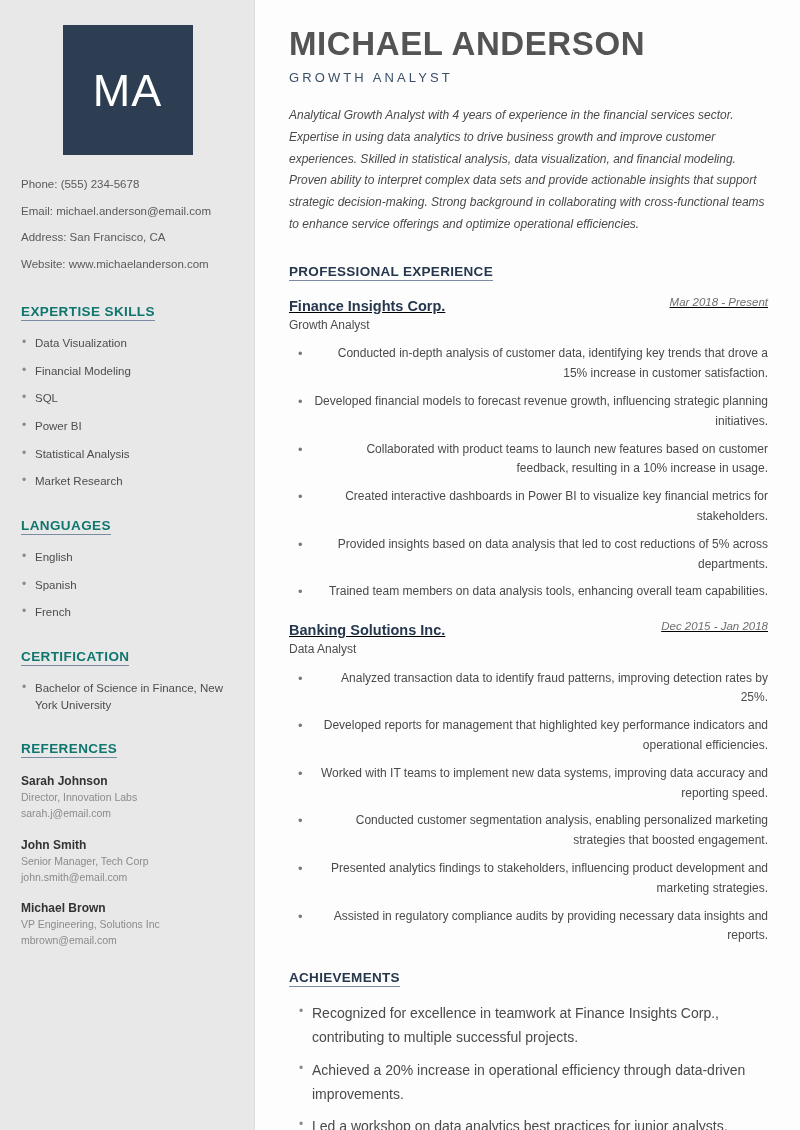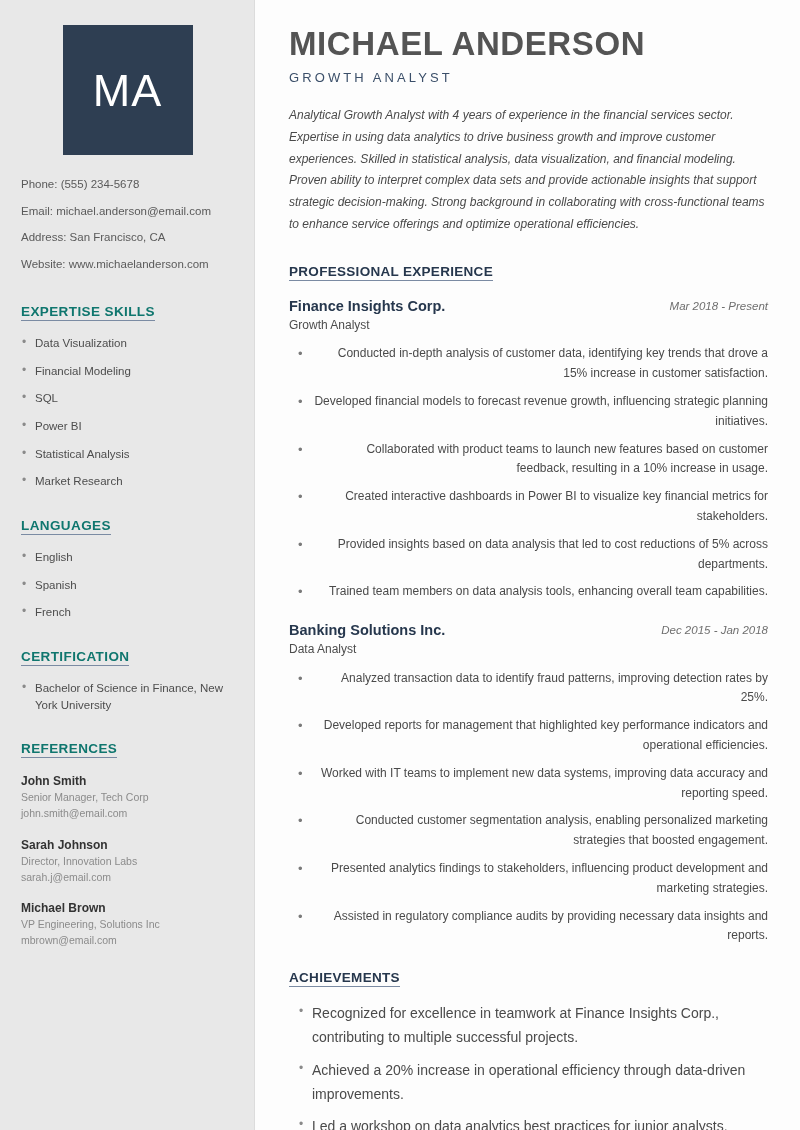--- a/index.html
+++ b/index.html
@@ -148,22 +148,23 @@
     margin: 0 0 15px 0;
   }
   .main-section {
     margin-bottom: 22px;
   }
   .job {
     margin-bottom: 18px;
   }
   .job-head {
     display: flex;
-    align-items: center;
+    align-items: flex-start;
     justify-content: space-between;
+    text-decoration: underline;
   }
   .job-company {
     font-size: 14.5px;
     font-weight: bold;
     color: #26374d;
     line-height: 1.4;
   }
   .job-dates {
     font-size: 11.5px;
     font-style: italic;
@@ -264,29 +265,29 @@
       <h2 class="side-heading">CERTIFICATION</h2>
       <ul class="side-ul">
         <li>Bachelor of Science in Finance, New York University</li>
       </ul>
     </section>
 
     <section class="side-section">
       <h2 class="side-heading">REFERENCES</h2>
 
       <div class="ref-item">
+        <div class="ref-name">Sarah Johnson</div>
+        <div class="ref-role">Director, Innovation Labs</div>
+        <div class="ref-email">sarah.j@email.com</div>
+      </div>
+
+      <div class="ref-item">
         <div class="ref-name">John Smith</div>
         <div class="ref-role">Senior Manager, Tech Corp</div>
         <div class="ref-email">john.smith@email.com</div>
-      </div>
-
-      <div class="ref-item">
-        <div class="ref-name">Sarah Johnson</div>
-        <div class="ref-role">Director, Innovation Labs</div>
-        <div class="ref-email">sarah.j@email.com</div>
       </div>
 
       <div class="ref-item">
         <div class="ref-name">Michael Brown</div>
         <div class="ref-role">VP Engineering, Solutions Inc</div>
         <div class="ref-email">mbrown@email.com</div>
       </div>
     </section>
 
   </aside>

